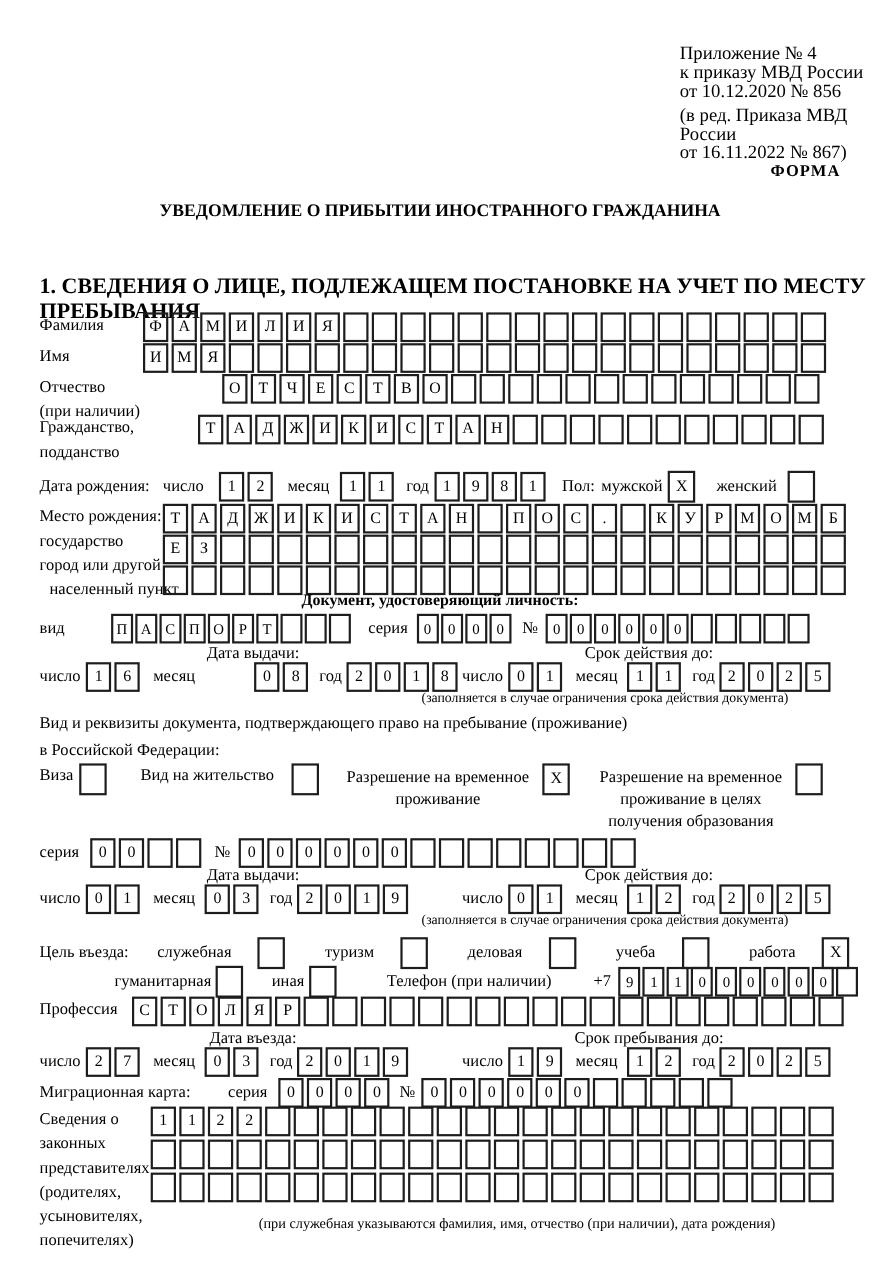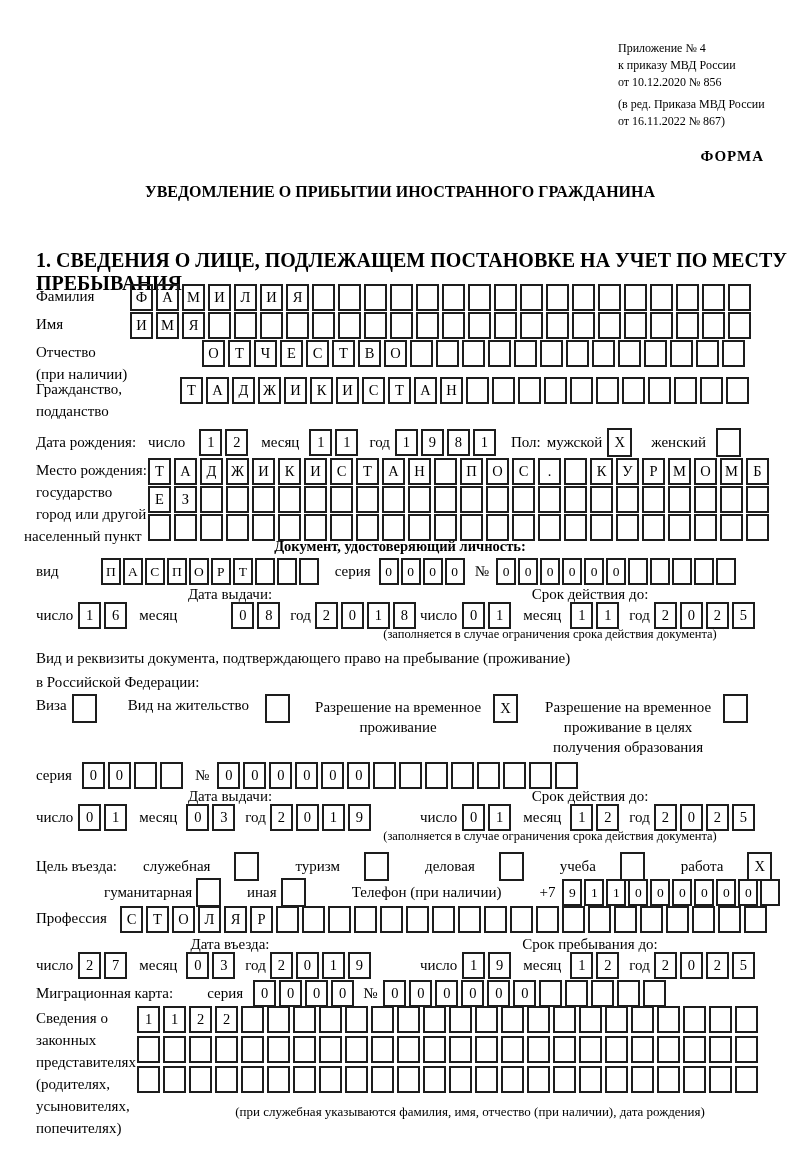--- a/index.html
+++ b/index.html
@@ -10,21 +10,21 @@
   .ftop{align-items:flex-start;}
   .lbl{font-size:15px;}
   .note{font-size:12.5px;text-align:center;}
   .bold{font-weight:bold;}
   .bg{display:inline-block;white-space:nowrap;line-height:0;}
   .box{display:inline-block;width:19px;height:23px;border:2px solid #1d1d1d;margin-right:3px;
        text-align:center;font-size:14.5px;line-height:23px;vertical-align:top;
        font-family:"Liberation Serif",serif;}
   .sm .box{width:16px;margin-right:2px;font-size:13.5px;}
   .cb .box{width:21px;height:25px;line-height:25px;}
-  .hdr{font-size:12px;line-height:17px;}
+  .hdr{font-size:17px;line-height:17px;}
   .hdr2{margin-top:5px;}
   .title{font-size:16px;font-weight:bold;text-align:center;width:100%;}
   .blank-line{display:inline-block;width:62px;height:14px;border-bottom:2px solid #3a3a3a;margin-left:10px;}
   .ml-col{display:flex;flex-direction:column;}
   .ctr{text-align:center;}
   .optlbl{margin:0 4px 0 0;}
   .optbox{margin-right:13px;}
 </style>
 </head>
 <body>
@@ -70,21 +70,21 @@
     <span class="lbl" style="margin-right:6px;">Пол:</span>
     <span class="lbl" style="margin-right:5px;">мужской</span>
     <span class="bg cb" style="margin-right:16px;"><span class="box">X</span></span>
     <span class="lbl" style="margin-right:10px;">женский</span>
     <span class="bg cb"><span class="box"></span></span>
   </div>
 
   <div class="abs lbl" style="left:36px;top:462px;">Место рождения:</div>
   <div class="abs lbl" style="left:36px;top:484px;">государство</div>
   <div class="abs lbl" style="left:36px;top:506px;">город или другой</div>
-  <div class="abs lbl" style="left:24px;top:528px;">населенный пункт</div>
+  <div class="abs lbl" style="left:45px;top:528px;">населенный пункт</div>
   <div class="abs bg" style="left:148px;top:458px;"><span class="box">Т</span><span class="box">А</span><span class="box">Д</span><span class="box">Ж</span><span class="box">И</span><span class="box">К</span><span class="box">И</span><span class="box">С</span><span class="box">Т</span><span class="box">А</span><span class="box">Н</span><span class="box"></span><span class="box">П</span><span class="box">О</span><span class="box">С</span><span class="box">.</span><span class="box"></span><span class="box">К</span><span class="box">У</span><span class="box">Р</span><span class="box">М</span><span class="box">О</span><span class="box">М</span><span class="box">Б</span></div>
   <div class="abs bg" style="left:148px;top:486px;"><span class="box">Е</span><span class="box">З</span><span class="box"></span><span class="box"></span><span class="box"></span><span class="box"></span><span class="box"></span><span class="box"></span><span class="box"></span><span class="box"></span><span class="box"></span><span class="box"></span><span class="box"></span><span class="box"></span><span class="box"></span><span class="box"></span><span class="box"></span><span class="box"></span><span class="box"></span><span class="box"></span><span class="box"></span><span class="box"></span><span class="box"></span><span class="box"></span></div>
   <div class="abs bg" style="left:148px;top:514px;"><span class="box"></span><span class="box"></span><span class="box"></span><span class="box"></span><span class="box"></span><span class="box"></span><span class="box"></span><span class="box"></span><span class="box"></span><span class="box"></span><span class="box"></span><span class="box"></span><span class="box"></span><span class="box"></span><span class="box"></span><span class="box"></span><span class="box"></span><span class="box"></span><span class="box"></span><span class="box"></span><span class="box"></span><span class="box"></span><span class="box"></span><span class="box"></span></div>
 
   <div class="abs bold ctr" style="left:0;width:800px;top:538px;font-size:14.5px;">Документ, удостоверяющий личность:</div>
 
   <div class="frow sm" style="left:36px;top:558px;">
     <span class="lbl" style="margin-right:42px;">вид</span>
     <span class="bg" style="margin-right:14px;"><span class="box">П</span><span class="box">А</span><span class="box">С</span><span class="box">П</span><span class="box">О</span><span class="box">Р</span><span class="box">Т</span><span class="box"></span><span class="box"></span><span class="box"></span></span>
     <span class="lbl" style="margin-right:8px;">серия</span>

